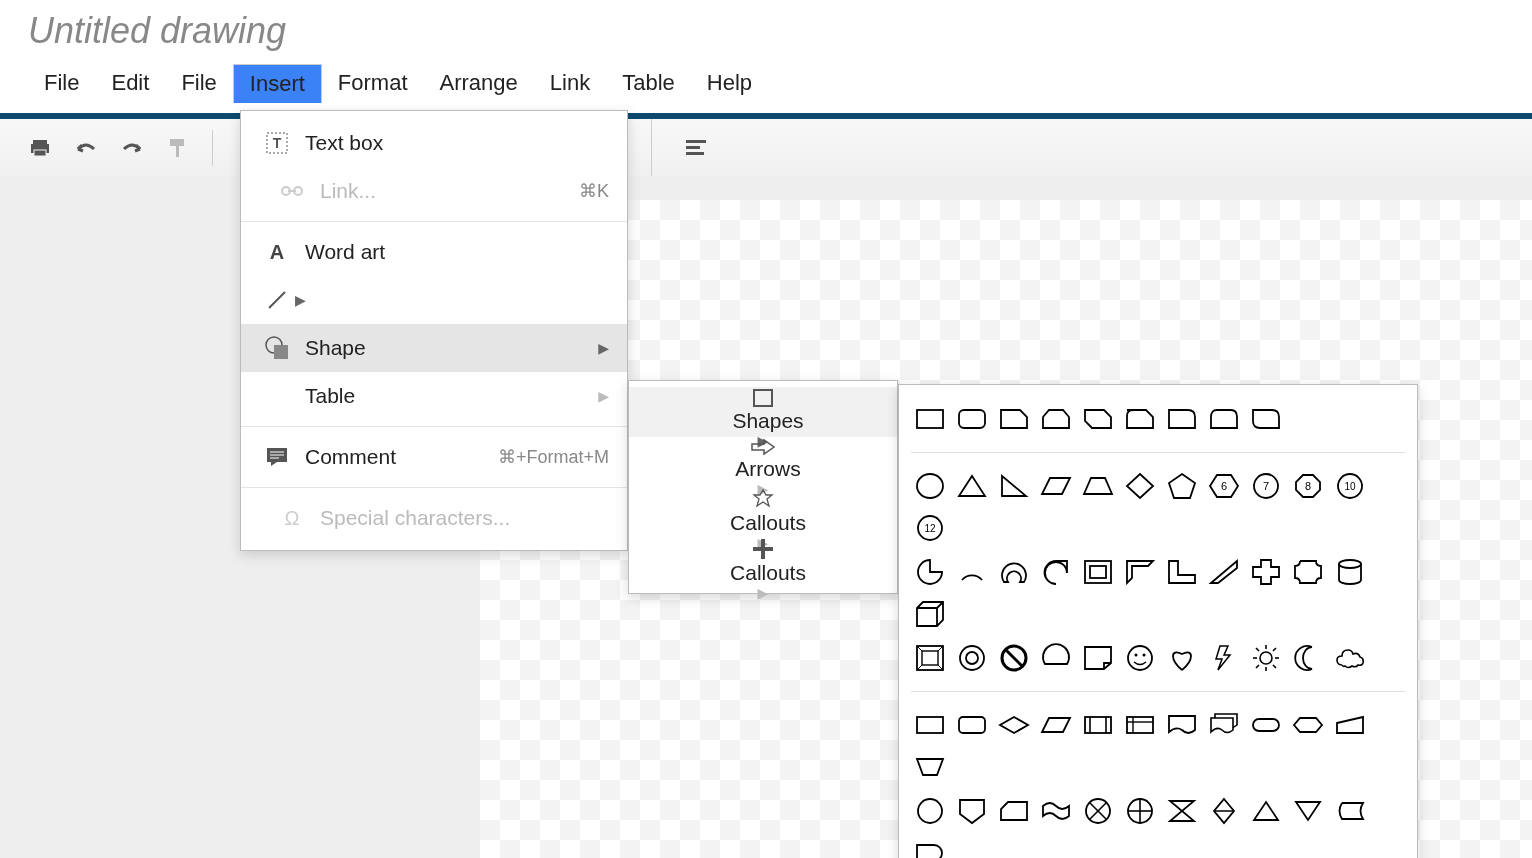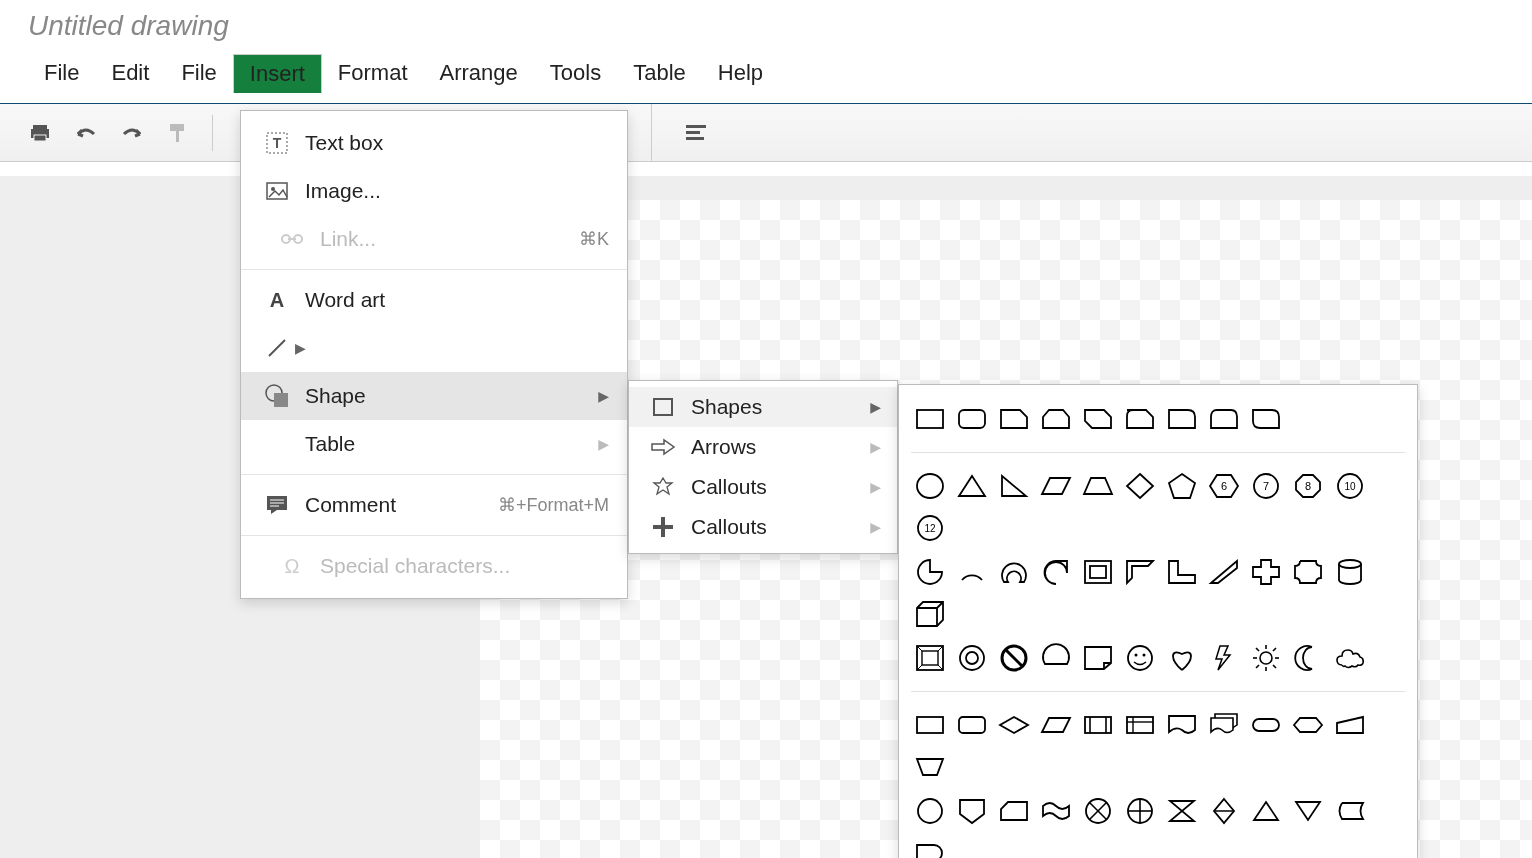--- a/index.html
+++ b/index.html
@@ -1,40 +1,40 @@
 <!DOCTYPE html>
 <html><head>
 <meta charset="utf-8">
 <style>
 * { margin: 0; padding: 0; box-sizing: border-box; font-family: Arial, Helvetica, sans-serif; }
 body { width: 1532px; height: 858px; background: #fff; overflow: hidden; position: relative; }
 .title-area { padding: 10px 0 4px 28px; }
-.title { font-size: 28px; color: #888; font-style: italic; font-weight: 400; }
-.menubar { display: flex; padding: 8px 0 10px 28px; border-bottom: 1px solid #0c4a6e; }
+.title { font-size: 36px; color: #888; font-style: italic; font-weight: 400; }
+.menubar { display: flex; padding: 8px 0 10px 28px; border-bottom: 6px solid #0c4a6e; }
 .menu-item { font-size: 22px; color: #222; padding: 6px 16px; cursor: default; position: relative; }
-.menu-item.active { background: #15803d; border: 1px solid #ccc; border-bottom: none; z-index: 50; }
+.menu-item.active { background: #3b82f6; border: 1px solid #ccc; border-bottom: none; z-index: 50; }
 .toolbar { height: 58px; background: linear-gradient(#f8f8f8,#f0f0f0); border-bottom: 1px solid #ccc; display: flex; align-items: center; padding-left: 24px; gap: 14px; position: relative; }
 .tool-btn { width: 32px; height: 32px; display: flex; align-items: center; justify-content: center; }
 .divider { width: 1px; height: 36px; background: #ccc; margin: 0 4px; }
 .divider2 { width: 1px; height: 58px; background: #ccc; margin: 0 0; }
 .canvas-area { position: absolute; top: 176px; left: 0; right: 0; bottom: 0; background: #eee; }
 .canvas { position: absolute; top: 24px; left: 480px; width: 1052px; height: 658px;
   background-image: linear-gradient(45deg,#f3f3f3 25%,transparent 25%),linear-gradient(-45deg,#f3f3f3 25%,transparent 25%),linear-gradient(45deg,transparent 75%,#f3f3f3 75%),linear-gradient(-45deg,transparent 75%,#f3f3f3 75%);
   background-size: 40px 40px; background-position: 0 0,0 20px,20px -20px,-20px 0; background-color: #fff; }
 .dropdown { position: absolute; top: 110px; left: 240px; width: 388px; background: #fff; border: 1px solid #bbb; box-shadow: 0 4px 12px rgba(0,0,0,0.15); z-index: 100; padding: 8px 0; }
 .dd-item { display: flex; align-items: center; height: 48px; padding: 0 18px; font-size: 21px; color: #222; }
 .dd-item.disabled { color: #bbb; margin-left: 15px; }
 .dd-item.hover { background: #e5e5e5; }
 .dd-icon { width: 36px; display: flex; align-items: center; justify-content: center; }
 .dd-label { flex: 1; padding-left: 10px; }
 .dd-short { color: #888; font-size: 18px; }
 .dd-arrow { color: #666; font-size: 14px; }
 .dd-sep { height: 1px; background: #e4e4e4; margin: 6px 0; }
 .submenu { position: absolute; top: 380px; left: 628px; width: 270px; background: #fff; border: 1px solid #bbb; box-shadow: 0 4px 12px rgba(0,0,0,0.15); z-index: 110; padding: 6px 0; }
-.sub-item { display: flex; align-items: center; height: 40px; padding: 0 16px; font-size: 21px; color: #222; }
+.sub-item { display: flex; align-items: center; height: 50px; padding: 0 16px; font-size: 21px; color: #222; flex-direction: column; }
 .sub-item.hover { background: #f1f1f1; }
 .shapes-panel { position: absolute; top: 384px; left: 898px; width: 520px; background: #fff; border: 1px solid #bbb; box-shadow: 0 4px 12px rgba(0,0,0,0.15); z-index: 120; padding: 15px 12px; }
 .shape-row { display: flex; flex-wrap: wrap; gap: 4px; margin-bottom: 6px; }
 .shape-sep { height: 1px; background: #e0e0e0; margin: 14px 0; }
 .shape-cell { width: 38px; height: 38px; display: flex; align-items: center; justify-content: center; cursor: default; }
 .shape-cell svg { display:block; }
 svg { overflow: visible; }
 </style>
 </head>
 <body>
@@ -43,21 +43,21 @@
   <div class="title">Untitled drawing</div>
 </div>
 
 <div class="menubar">
   <div class="menu-item">File</div>
   <div class="menu-item">Edit</div>
   <div class="menu-item">File</div>
   <div class="menu-item active">Insert</div>
   <div class="menu-item">Format</div>
   <div class="menu-item">Arrange</div>
-  <div class="menu-item">Tools</div>
+  <div class="menu-item">Link</div>
   <div class="menu-item">Table</div>
   <div class="menu-item">Help</div>
 </div>
 
 <div class="toolbar">
   <div class="tool-btn">
     <svg width="22" height="20">
         <rect x="4" y="2" width="14" height="4" fill="#555"></rect>
         <rect x="2" y="6" width="18" height="9" fill="#555"></rect>
         <rect x="5" y="12" width="12" height="6" fill="#555" stroke="#f0f0f0"></rect>
@@ -99,30 +99,20 @@
 
 <div class="dropdown">
   <div class="dd-item">
     <span class="dd-icon">
         <svg width="24" height="24">
           <rect x="2" y="2" width="20" height="20" fill="none" stroke="#555" stroke-dasharray="2,2"></rect>
           <text x="12" y="17" font-size="14" text-anchor="middle" fill="#555" font-weight="bold">T</text>
         </svg>
       </span>
     <span class="dd-label">Text box</span>
-  </div>
-  <div class="dd-item">
-    <span class="dd-icon">
-        <svg width="24" height="20">
-          <rect x="2" y="2" width="20" height="16" fill="none" stroke="#555" stroke-width="1.5"></rect>
-          <circle cx="8" cy="8" r="2" fill="#555"></circle>
-          <path d="M4 16 L10 10 L14 14 L18 9 L22 16" fill="none" stroke="#555" stroke-width="1.5"></path>
-        </svg>
-      </span>
-    <span class="dd-label">Image...</span>
   </div>
   <div class="dd-item disabled">
     <span class="dd-icon">
         <svg width="24" height="14">
           <rect x="2" y="3" width="8" height="8" rx="4" fill="none" stroke="#ccc" stroke-width="2"></rect>
           <rect x="14" y="3" width="8" height="8" rx="4" fill="none" stroke="#ccc" stroke-width="2"></rect>
           <rect x="8" y="6" width="8" height="2" fill="#ccc"></rect>
         </svg>
       </span>
     <span class="dd-label">Link...</span>

